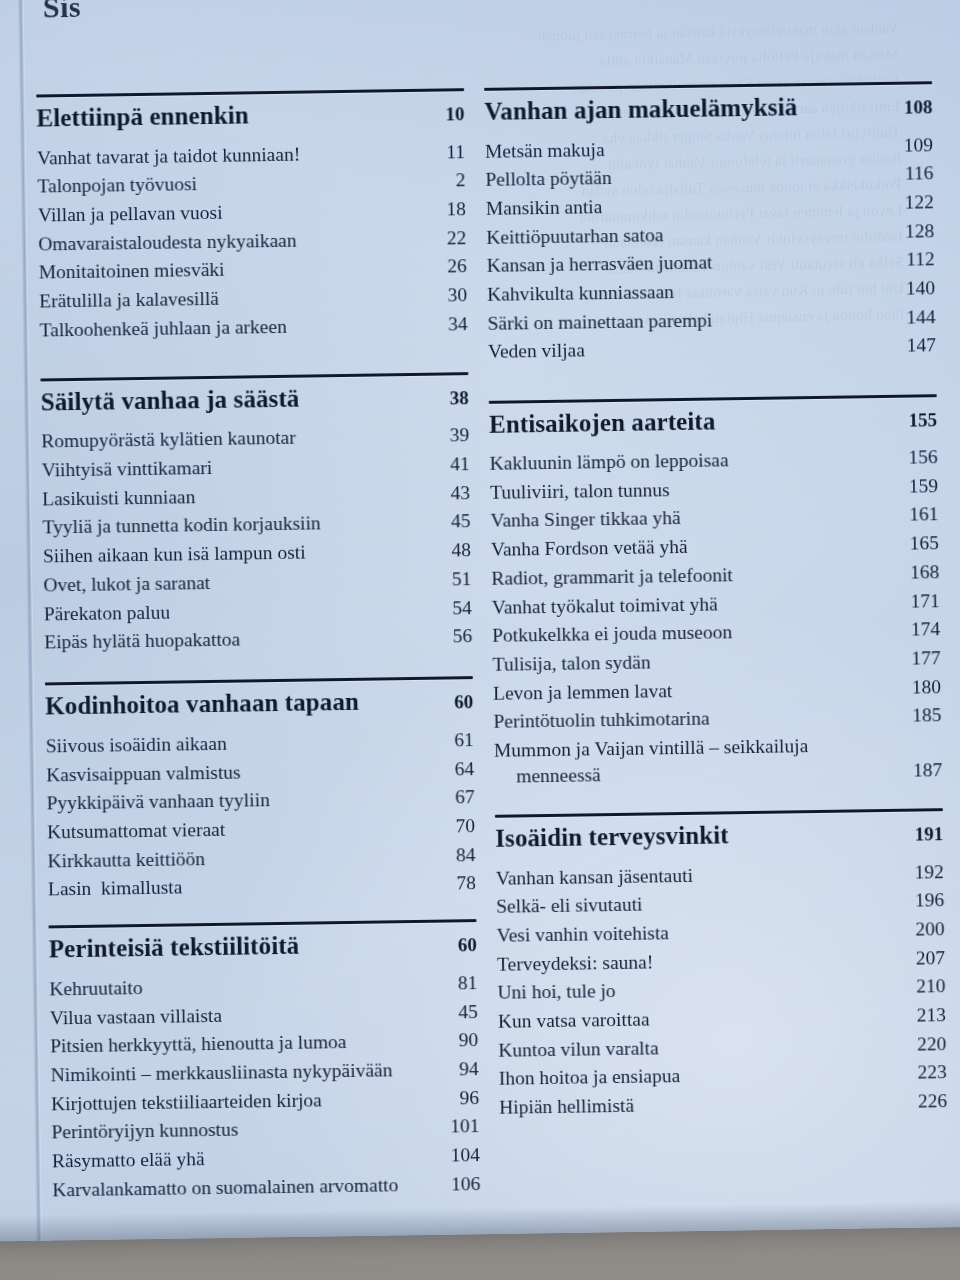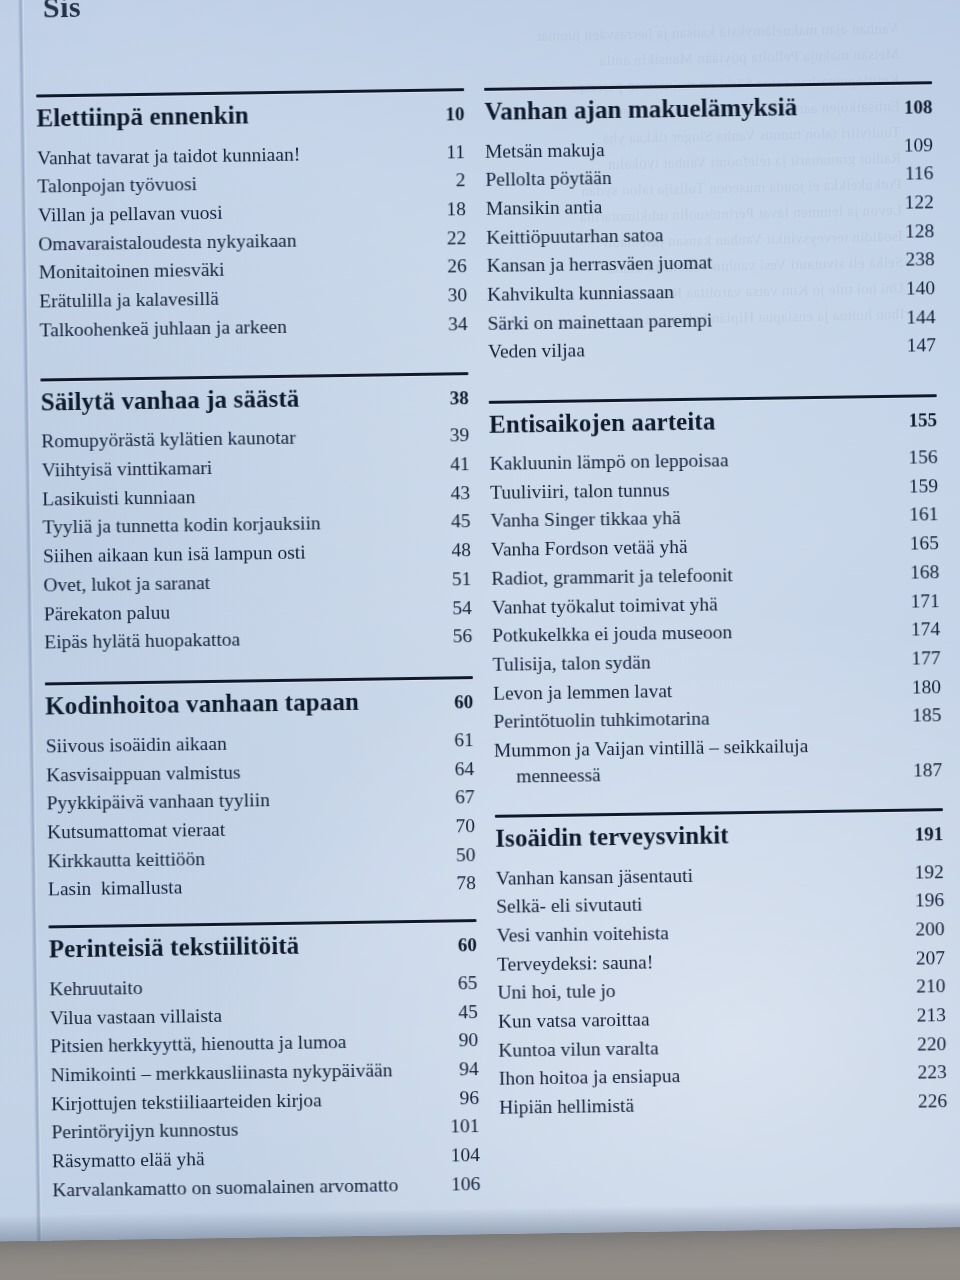--- a/index.html
+++ b/index.html
@@ -333,39 +333,39 @@
           <div class="entry">
             <span class="label">Pyykkipäivä vanhaan tyyliin</span>
             <span class="num">67</span>
           </div>
           <div class="entry">
             <span class="label">Kutsumattomat vieraat</span>
             <span class="num">70</span>
           </div>
           <div class="entry">
             <span class="label">Kirkkautta keittiöön</span>
-            <span class="num">50</span>
+            <span class="num">84</span>
           </div>
           <div class="entry">
             <span class="label">Lasin  kimallusta</span>
             <span class="num">78</span>
           </div>
         </div>
         <div class="gap-c"></div>
       </div>
       <div class="section">
         <div class="rule"></div>
         <div class="sec-head">
           <div class="sec-title">Perinteisiä tekstiilitöitä</div>
           <div class="sec-page">60</div>
         </div>
         <div class="entries">
           <div class="entry">
             <span class="label">Kehruutaito</span>
-            <span class="num">65</span>
+            <span class="num">81</span>
           </div>
           <div class="entry">
             <span class="label">Vilua vastaan villaista</span>
             <span class="num">45</span>
           </div>
           <div class="entry">
             <span class="label">Pitsien herkkyyttä, hienoutta ja lumoa</span>
             <span class="num">90</span>
           </div>
           <div class="entry">
@@ -413,21 +413,21 @@
           <div class="entry">
             <span class="label">Mansikin antia</span>
             <span class="num">122</span>
           </div>
           <div class="entry">
             <span class="label">Keittiöpuutarhan satoa</span>
             <span class="num">128</span>
           </div>
           <div class="entry">
             <span class="label">Kansan ja herrasväen juomat</span>
-            <span class="num">238</span>
+            <span class="num">112</span>
           </div>
           <div class="entry">
             <span class="label">Kahvikulta kunniassaan</span>
             <span class="num">140</span>
           </div>
           <div class="entry">
             <span class="label">Särki on mainettaan parempi</span>
             <span class="num">144</span>
           </div>
           <div class="entry">

